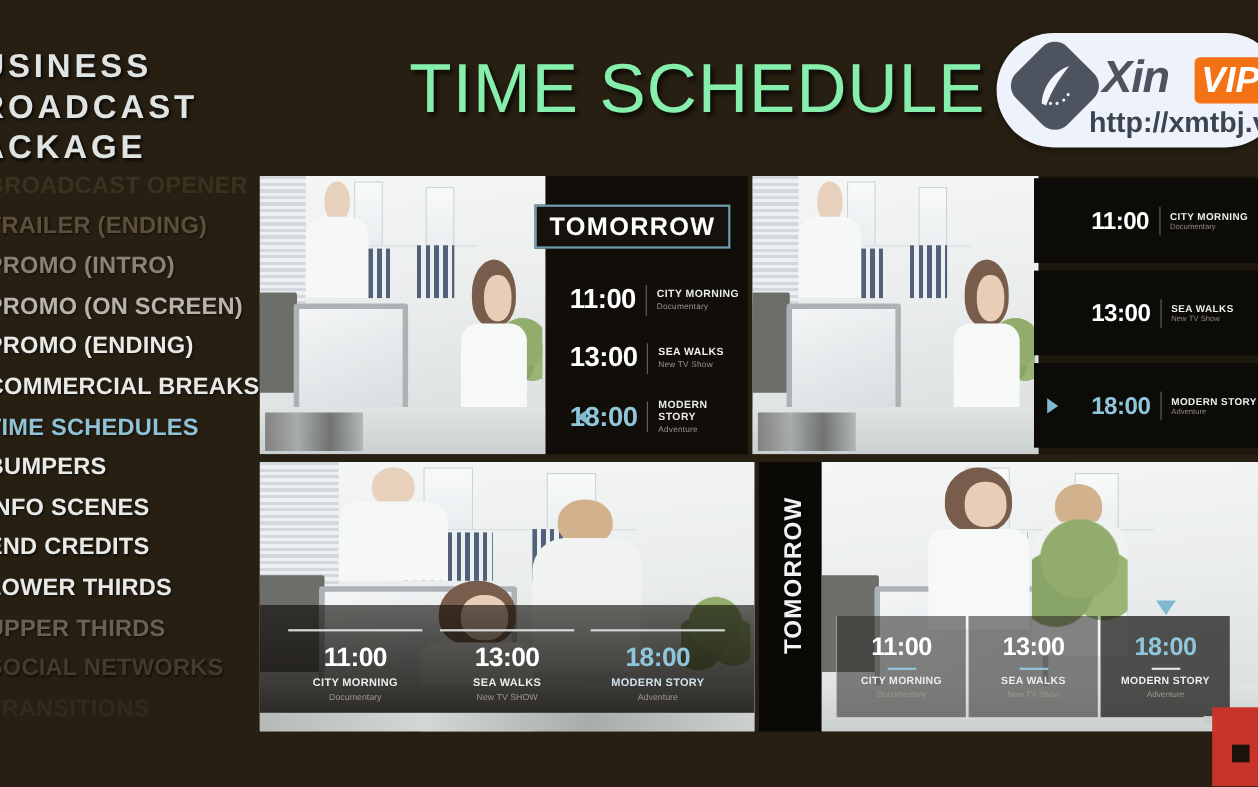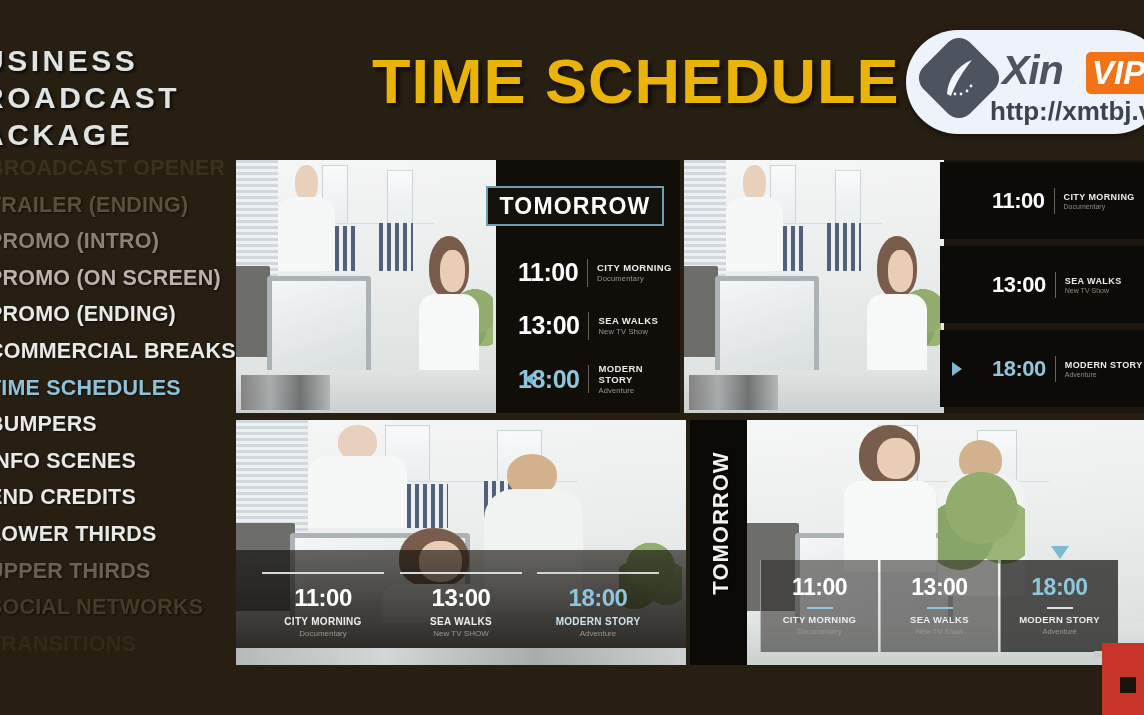--- a/index.html
+++ b/index.html
@@ -34,22 +34,22 @@
   .menu-item.f2          { color:#8d8271; }
   .menu-item.f3          { color:#b9b4ab; }
   .menu-item.dim1        { color:#6c6150; }
   .menu-item.dim2        { color:#453b29; }
   .menu-item.dim3        { color:#332a1b; text-shadow:none; }
   .menu-item.active      { color:#8fc2d6; }
 
   
   #page-title {
     position:absolute; left:372px; top:45px;
-    font-size:63px; font-weight:bold; letter-spacing:1px;
-    color:#eab308;
+    font-size:63px; font-weight:normal; letter-spacing:1px;
+    color:#86efac;
     text-shadow:3px 3px 4px rgba(0,0,0,.7);
     white-space:nowrap;
   }
 
   
   #watermark {
     position:absolute; left:906px; top:30px; width:260px; height:104px;
     background:#eef2fb; border-radius:52px;
     box-shadow:0 2px 6px rgba(0,0,0,.45);
     overflow:hidden;

